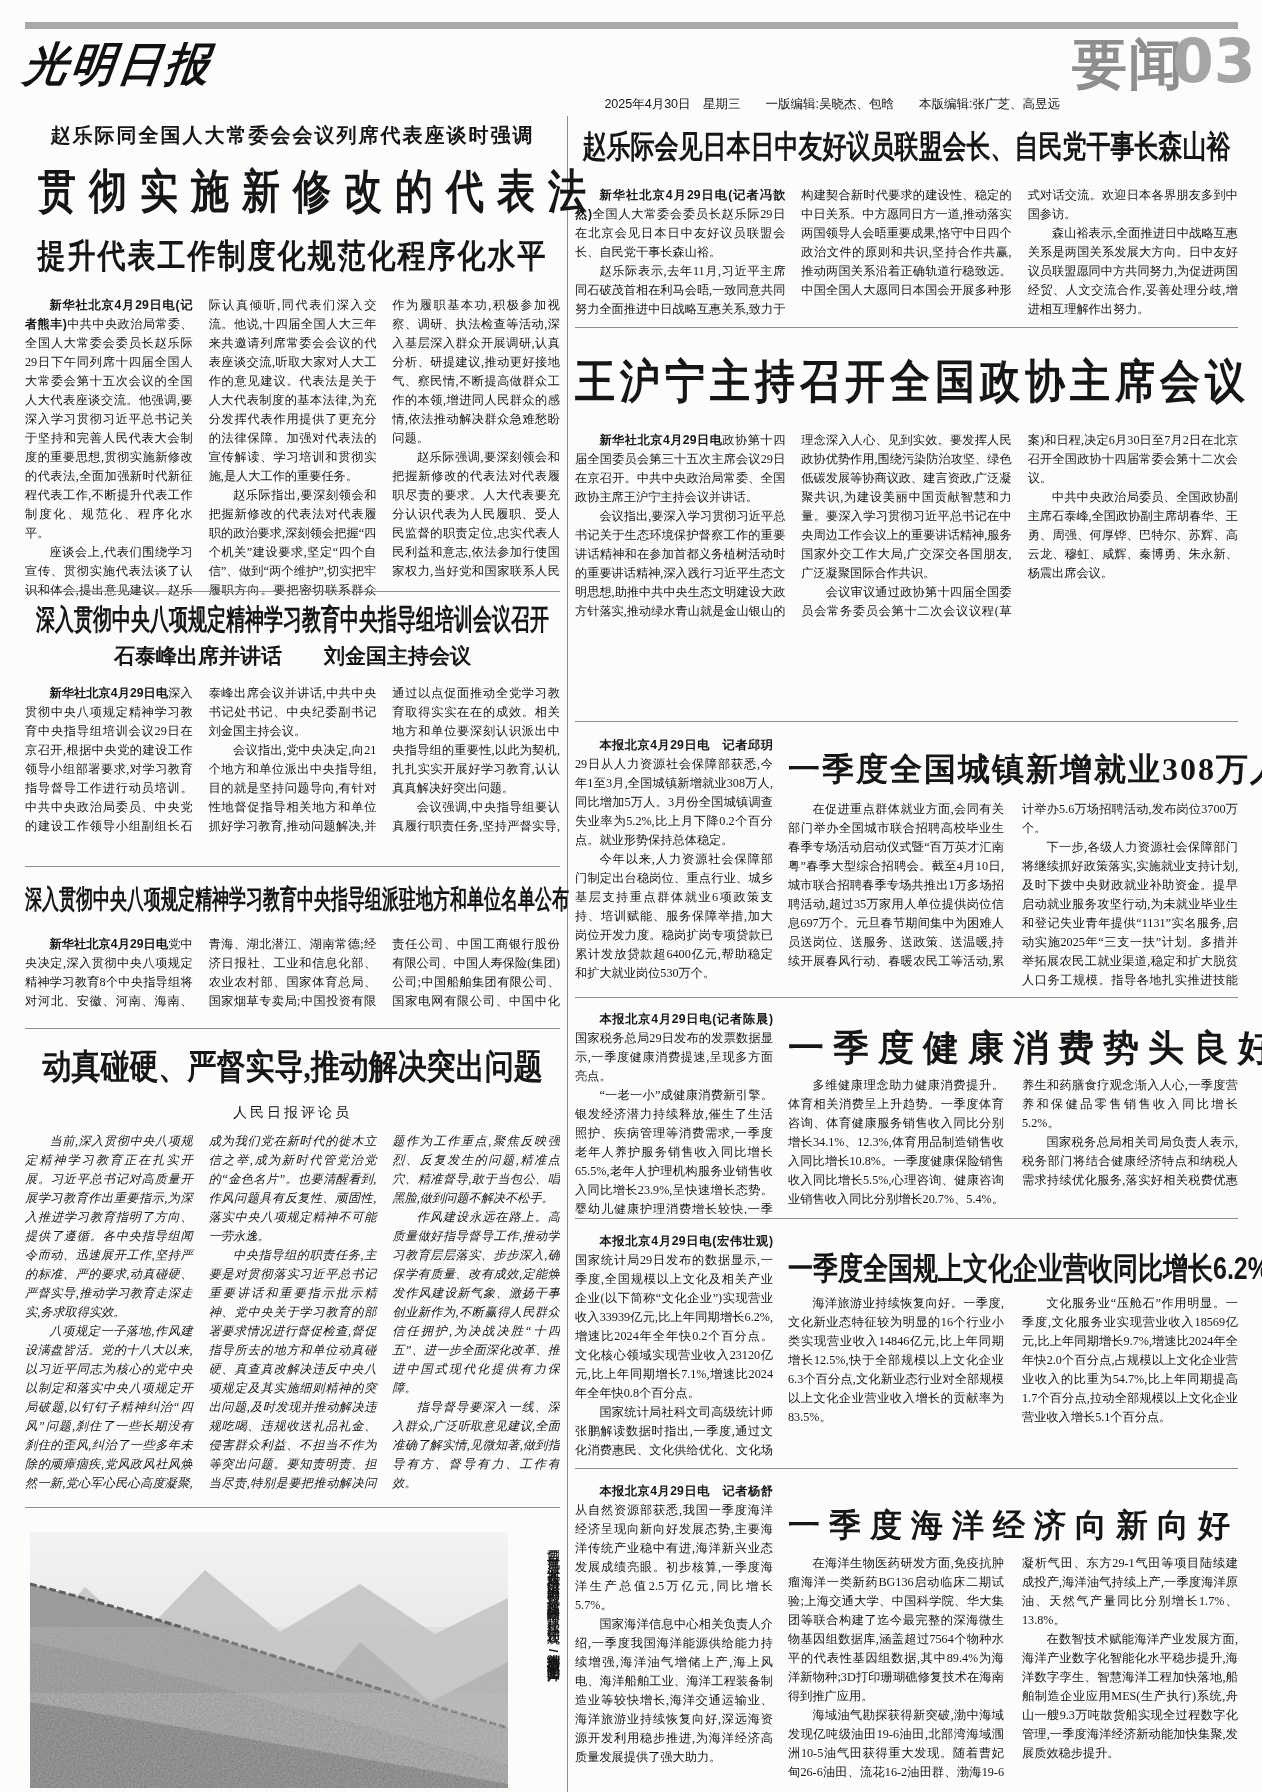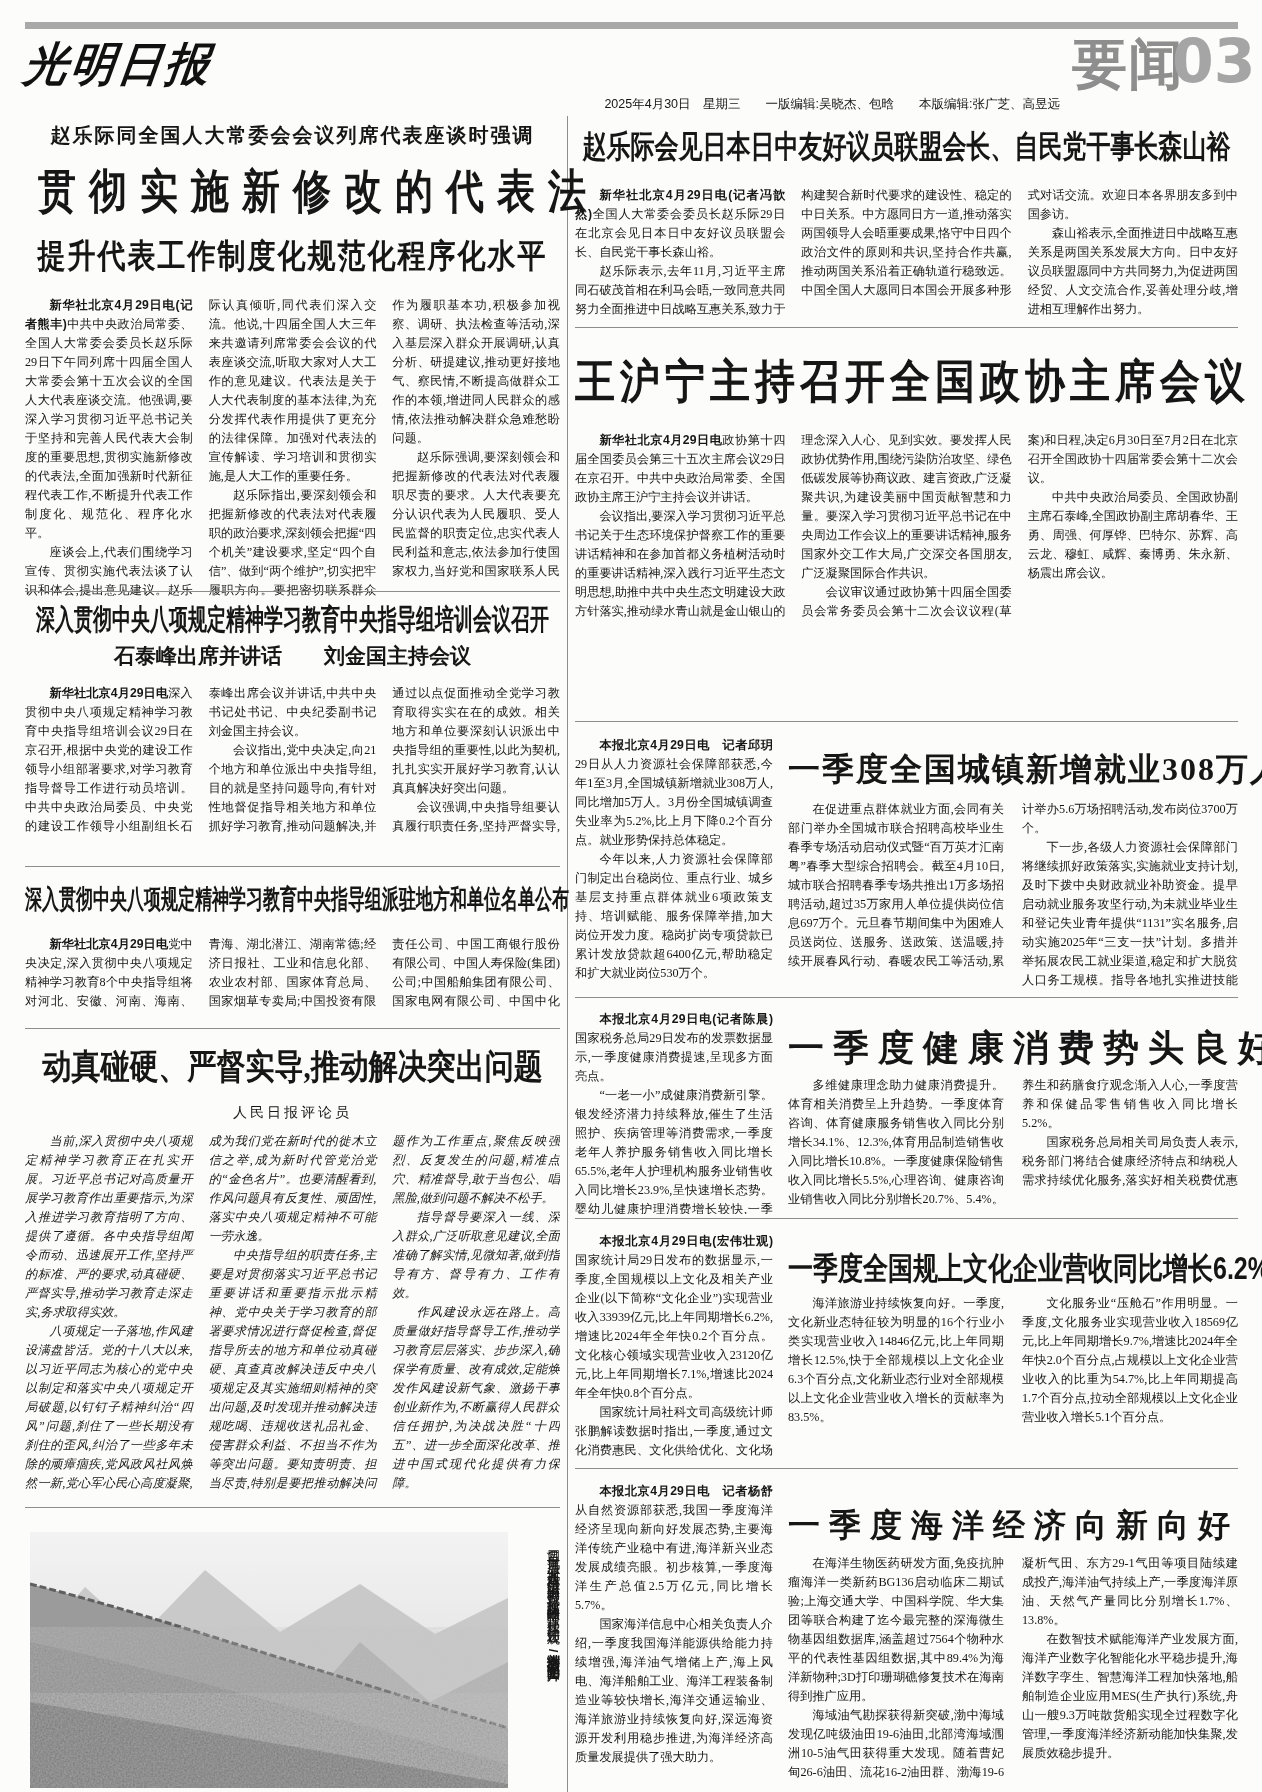--- a/index.html
+++ b/index.html
@@ -77,22 +77,22 @@
   </section>
   <div class="rule" style="left:25px;top:1028px;width:535px;height:1px;"></div>
 
   <section class="abs" style="left:25px;top:1044px;width:535px;height:460px">
     <div class="headline" style="font-size:29px;font-weight:900;transform:scaleY(1.18);transform-origin:center top;">动真碰硬、严督实导,推动解决突出问题</div>
     <div class="byline-center" style="margin-top:20px;">人民日报评论员</div>
     <div class="bodytext col3 kai" style="margin-top:10px;height:372px;">
         <p>当前,深入贯彻中央八项规定精神学习教育正在扎实开展。习近平总书记对高质量开展学习教育作出重要指示,为深入推进学习教育指明了方向、提供了遵循。各中央指导组闻令而动、迅速展开工作,坚持严的标准、严的要求,动真碰硬、严督实导,推动学习教育走深走实,务求取得实效。</p>
         <p>八项规定一子落地,作风建设满盘皆活。党的十八大以来,以习近平同志为核心的党中央以制定和落实中央八项规定开局破题,以钉钉子精神纠治“四风”问题,刹住了一些长期没有刹住的歪风,纠治了一些多年未除的顽瘴痼疾,党风政风社风焕然一新,党心军心民心高度凝聚,成为我们党在新时代的徙木立信之举,成为新时代管党治党的“金色名片”。也要清醒看到,作风问题具有反复性、顽固性,落实中央八项规定精神不可能一劳永逸。</p>
         <p>中央指导组的职责任务,主要是对贯彻落实习近平总书记重要讲话和重要指示批示精神、党中央关于学习教育的部署要求情况进行督促检查,督促指导所去的地方和单位动真碰硬、真查真改解决违反中央八项规定及其实施细则精神的突出问题,及时发现并推动解决违规吃喝、违规收送礼品礼金、侵害群众利益、不担当不作为等突出问题。要知责明责、担当尽责,特别是要把推动解决问题作为工作重点,聚焦反映强烈、反复发生的问题,精准点穴、精准督导,敢于当包公、唱黑脸,做到问题不解决不松手。</p>
+        <p>作风建设永远在路上。高质量做好指导督导工作,推动学习教育层层落实、步步深入,确保学有质量、改有成效,定能焕发作风建设新气象、激扬干事创业新作为,不断赢得人民群众信任拥护,为决战决胜“十四五”、进一步全面深化改革、推进中国式现代化提供有力保障。</p>
         <p>指导督导要深入一线、深入群众,广泛听取意见建议,全面准确了解实情,见微知著,做到指导有方、督导有力、工作有效。</p>
-        <p>作风建设永远在路上。高质量做好指导督导工作,推动学习教育层层落实、步步深入,确保学有质量、改有成效,定能焕发作风建设新气象、激扬干事创业新作为,不断赢得人民群众信任拥护,为决战决胜“十四五”、进一步全面深化改革、推进中国式现代化提供有力保障。</p>
       </div>
   </section>
   <div class="rule" style="left:25px;top:1507px;width:535px;height:1px;"></div>
 
   <figure class="abs" style="left:30px;top:1532px;width:478px;height:256px;margin:0;">
     <svg width="478" height="256" viewBox="0 0 478 256" preserveAspectRatio="none">
       <defs>
         <linearGradient id="sky" x1="0" y1="0" x2="0" y2="1">
           <stop offset="0" stop-color="#f3f3f3"></stop>
             <stop offset="1" stop-color="#d9d9d9"></stop>

